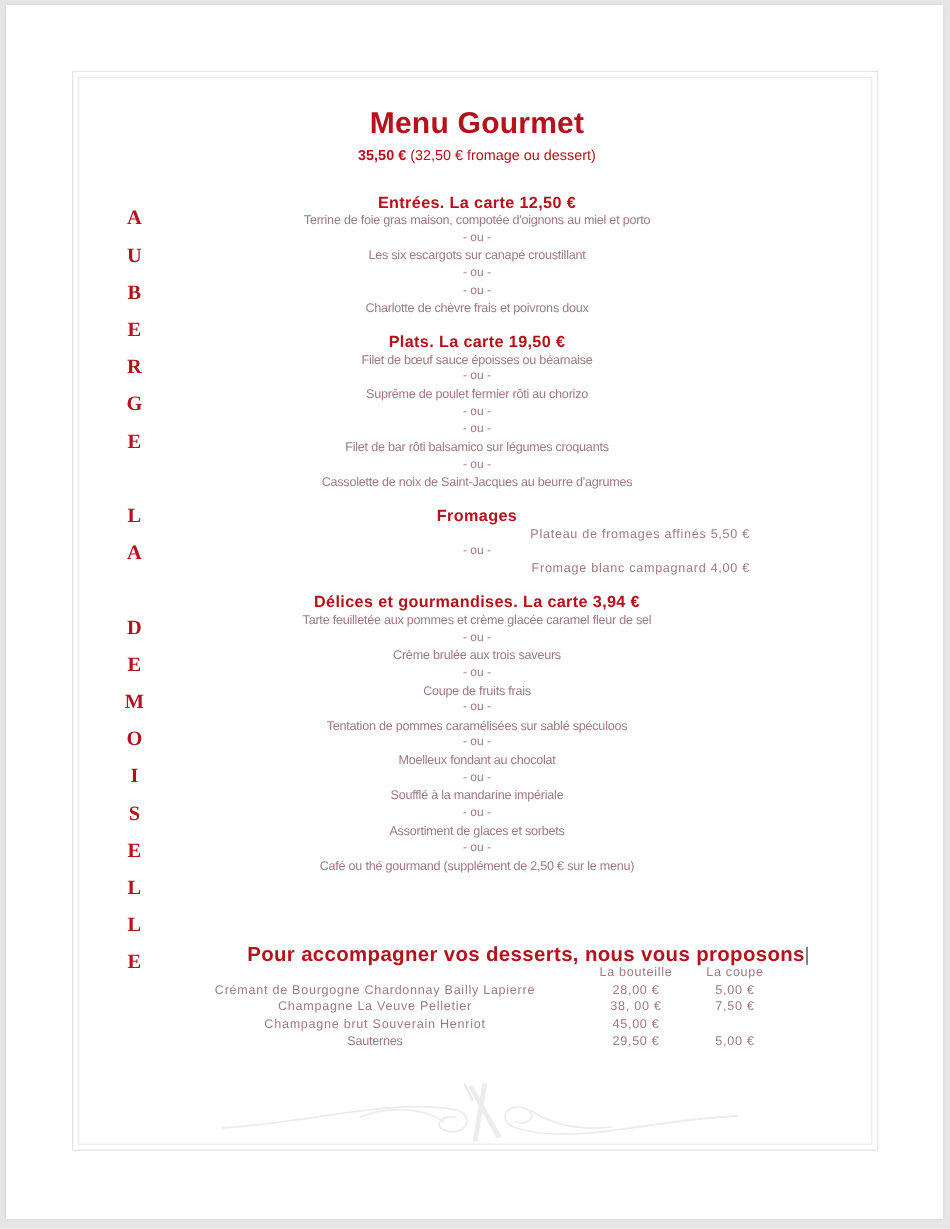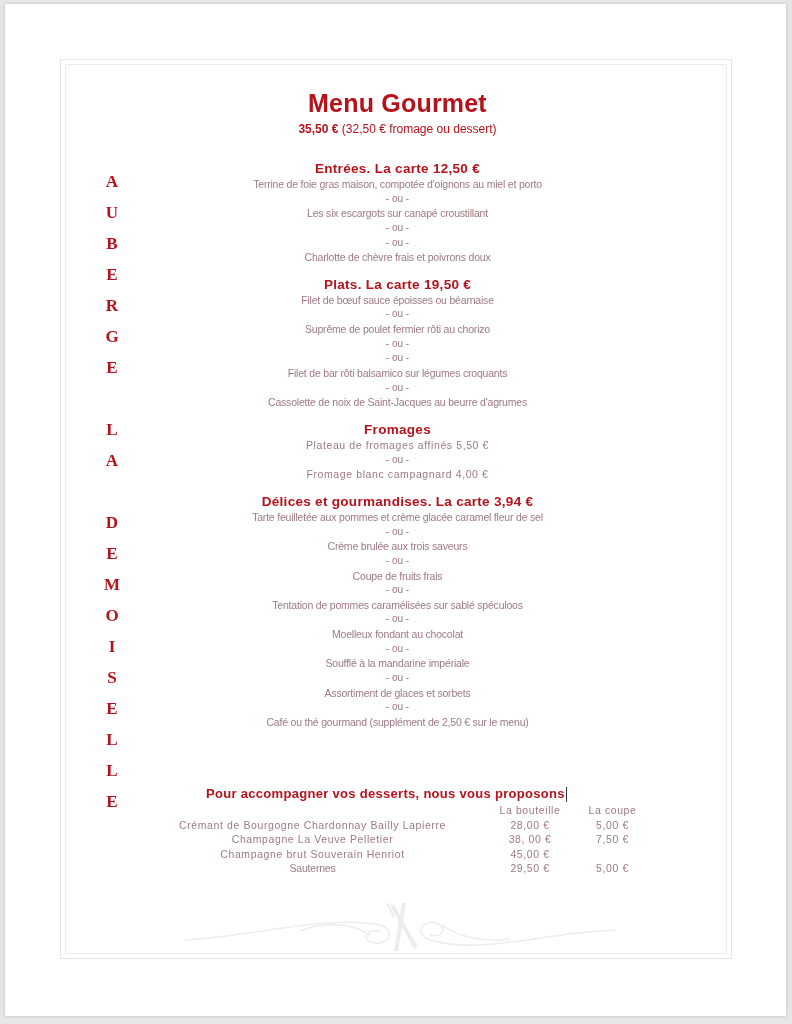--- a/index.html
+++ b/index.html
@@ -8,23 +8,23 @@
   .frame-outer { position:absolute; left:55px; top:55px; width:670px; height:898px; border:1px solid #e4e4e4; }
   .frame-inner { position:absolute; left:60px; top:60px; width:660px; height:888px; border:1px solid #ececec; }
   .vertical { position:absolute; left:96px; top:172px; width:32px; font-family:"Liberation Serif", serif; font-weight:bold; color:#b5121b; font-size:17px; text-align:center; }
   .vertical span { display:block; height:31px; line-height:20px; }
   .content { position:absolute; left:170px; top:88px; width:455px; text-align:center; }
   .title { font-weight:bold; font-size:25px; color:#b5121b; line-height:30px; letter-spacing:0.2px; }
   .subtitle { font-size:12px; color:#b5121b; line-height:22px; }
   .subtitle b { font-weight:bold; }
   .section-title { font-weight:bold; font-size:13.5px; color:#b5121b; line-height:16px; margin-top:12px; letter-spacing:0.3px; }
   .item { font-size:10.5px; color:#9e7a80; line-height:14.6px; letter-spacing:-0.2px; }
-  .item.wide { letter-spacing:0.6px; font-size:10.5px; }
+  .item.wide { letter-spacing:0.6px; font-size:10.5px;text-align:right; }
   .ou { font-size:10px; color:#9e7a80; line-height:14.7px; }
-  .wine-title { position:absolute; left:206px; top:786px; font-weight:bold; font-size:13px; color:#b5121b; letter-spacing:0.3px; white-space:nowrap; }
+  .wine-title { position:absolute; left:206px; top:786px; font-weight:bold; font-size:17px; color:#b5121b; letter-spacing:0.3px; white-space:nowrap; }
   .caret { display:inline-block; width:1px; height:15px; background:#333; vertical-align:middle; margin-left:1px; }
   .wine-table { position:absolute; left:160px; top:804px; width:490px; }
   .wrow { position:relative; height:14.6px; font-size:10.5px; color:#9e7a80; letter-spacing:0.6px; }
   .wrow .name { position:absolute; left:0; width:305px; text-align:center; white-space:nowrap; }
   .wrow .bottle { position:absolute; left:330px; width:80px; text-align:center; }
   .wrow .glass { position:absolute; left:420px; width:65px; text-align:center; }
   .ornament { position:absolute; left:180px; top:895px; width:440px; height:60px; }
 </style>
 </head>
 <body>

